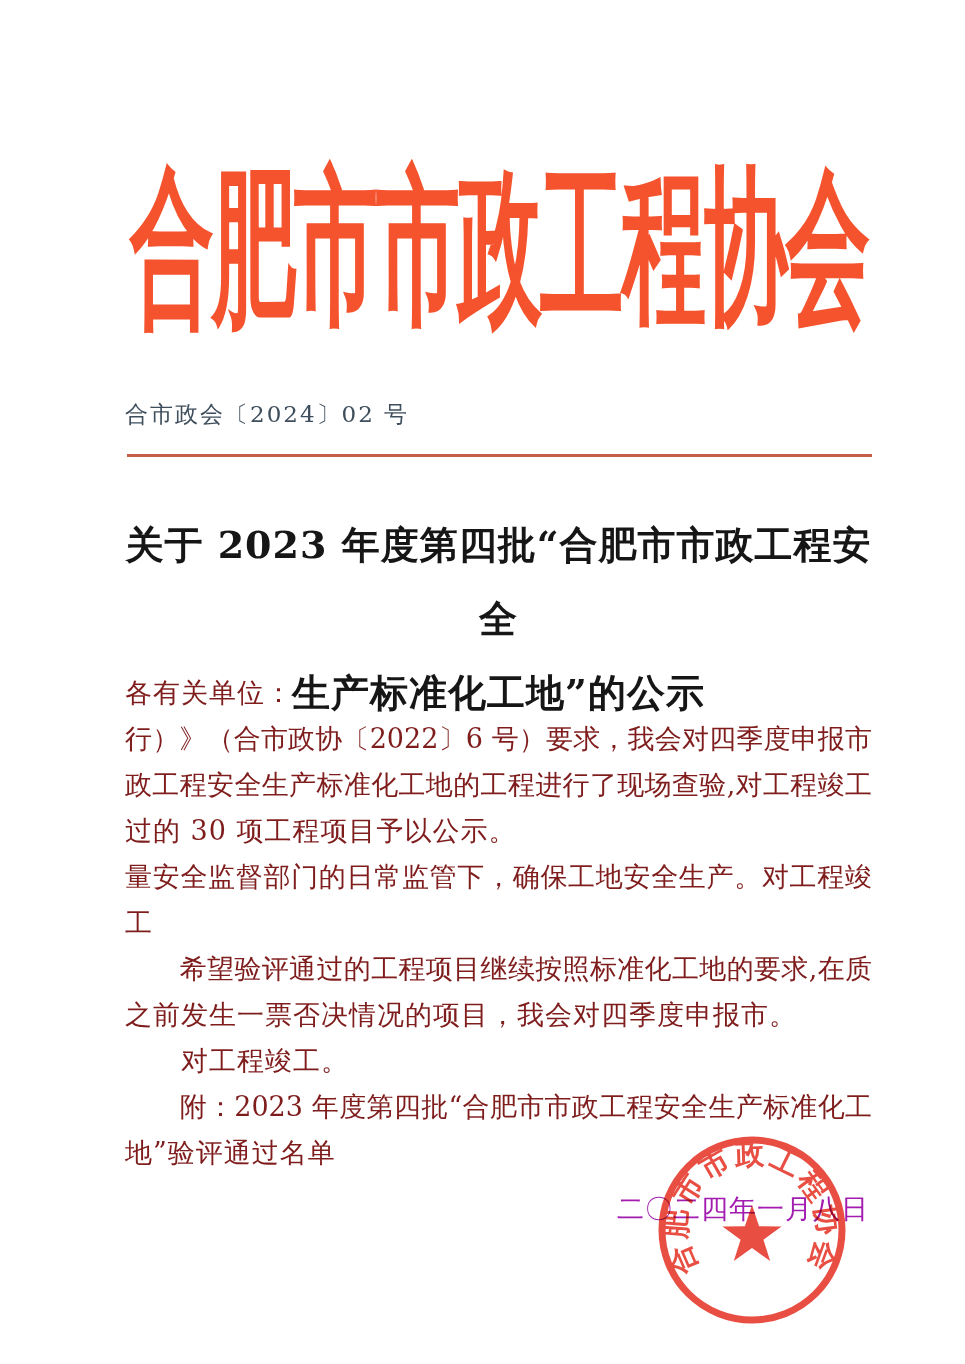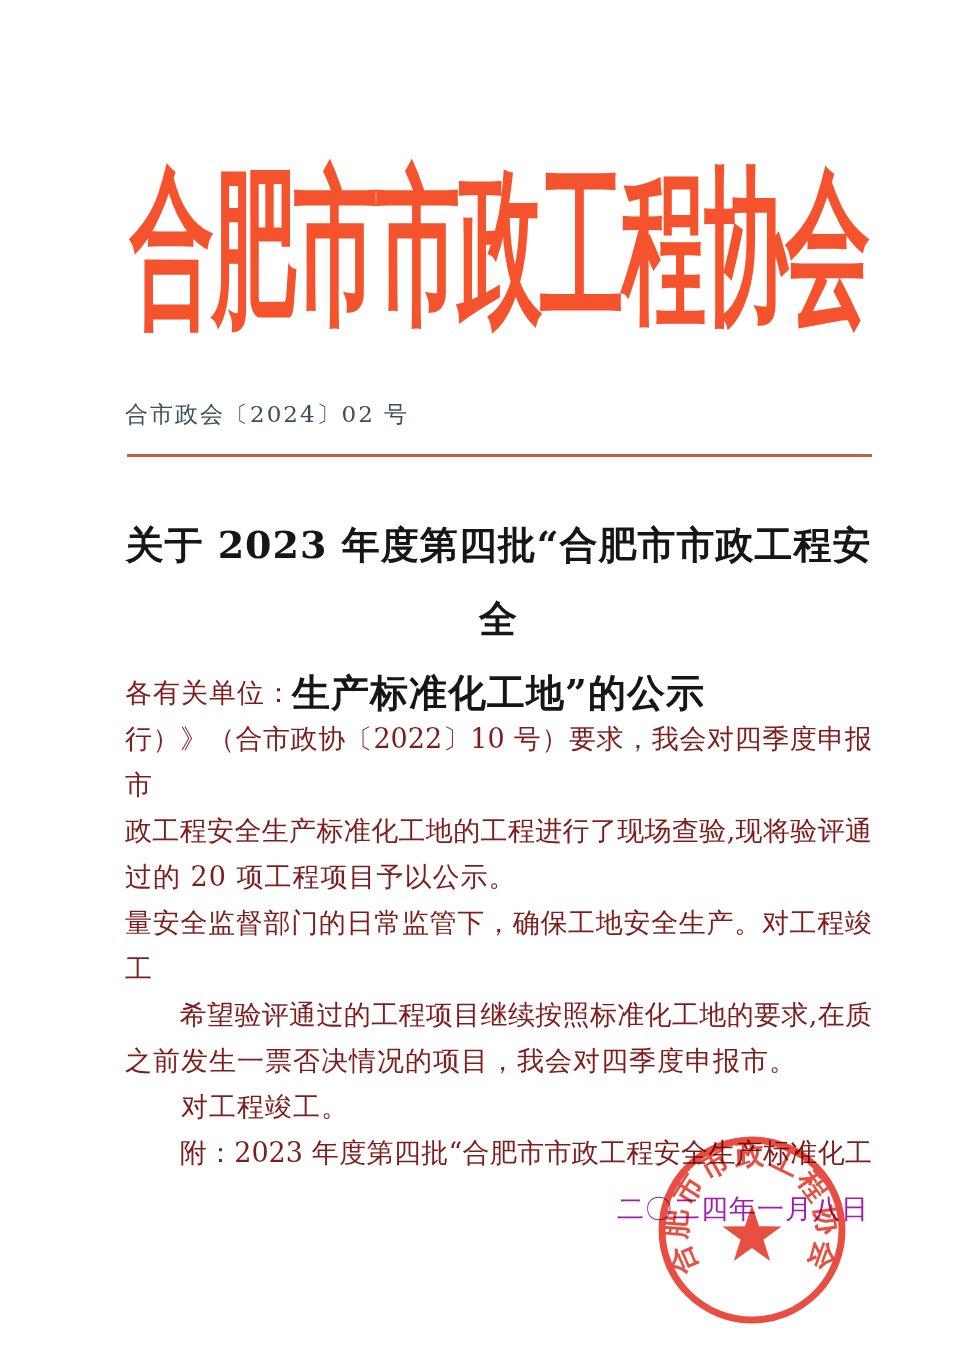--- a/index.html
+++ b/index.html
@@ -86,28 +86,29 @@
 
     <div class="red-rule"></div>
 
     <div class="heading">
       <div>关于 2023 年度第四批“合肥市市政工程安全</div>
       <div>生产标准化工地”的公示</div>
     </div>
 
     <div class="body-text">
       <div class="line">各有关单位：</div>
-      <div class="line fill">行）》（合市政协〔2022〕10 号）要求，我会对四季度申报市</div>
-      <div class="line fill">政工程安全生产标准化工地的工程进行了现场查验,现将验评通</div>
-      <div class="line">过的 20 项工程项目予以公示。</div>
+      <div class="line fill">行）》（合市政协〔2022〕6 号）要求，我会对四季度申报市</div>
+      <div class="line fill">政工程安全生产标准化工地的工程进行了现场查验,对工程竣工</div>
+      <div class="line">过的 30 项工程项目予以公示。</div>
       <div class="line fill">量安全监督部门的日常监管下，确保工地安全生产。对工程竣工</div>
       <div class="line fill">　　希望验评通过的工程项目继续按照标准化工地的要求,在质</div>
       <div class="line">之前发生一票否决情况的项目，我会对四季度申报市。</div>
       <div class="line">　　对工程竣工。</div>
       <div class="line fill">　　附：2023 年度第四批“合肥市市政工程安全生产标准化工</div>
+      <div class="line">地”验评通过名单</div>
     </div>
 
     <div class="doc-date">二〇二四年一月八日</div>
 
     <svg class="stamp" viewBox="0 0 200 200" xmlns="http://www.w3.org/2000/svg">
       <defs>
         <path id="seal-arc" d="M 46.6 138.8 A 66 66 0 1 1 153.4 138.8" fill="none"></path>
       </defs>
       <circle cx="100" cy="100" r="90" fill="none" stroke="#e53528" stroke-width="7"></circle>
       <text font-size="29" font-weight="bold" fill="#e53528">

